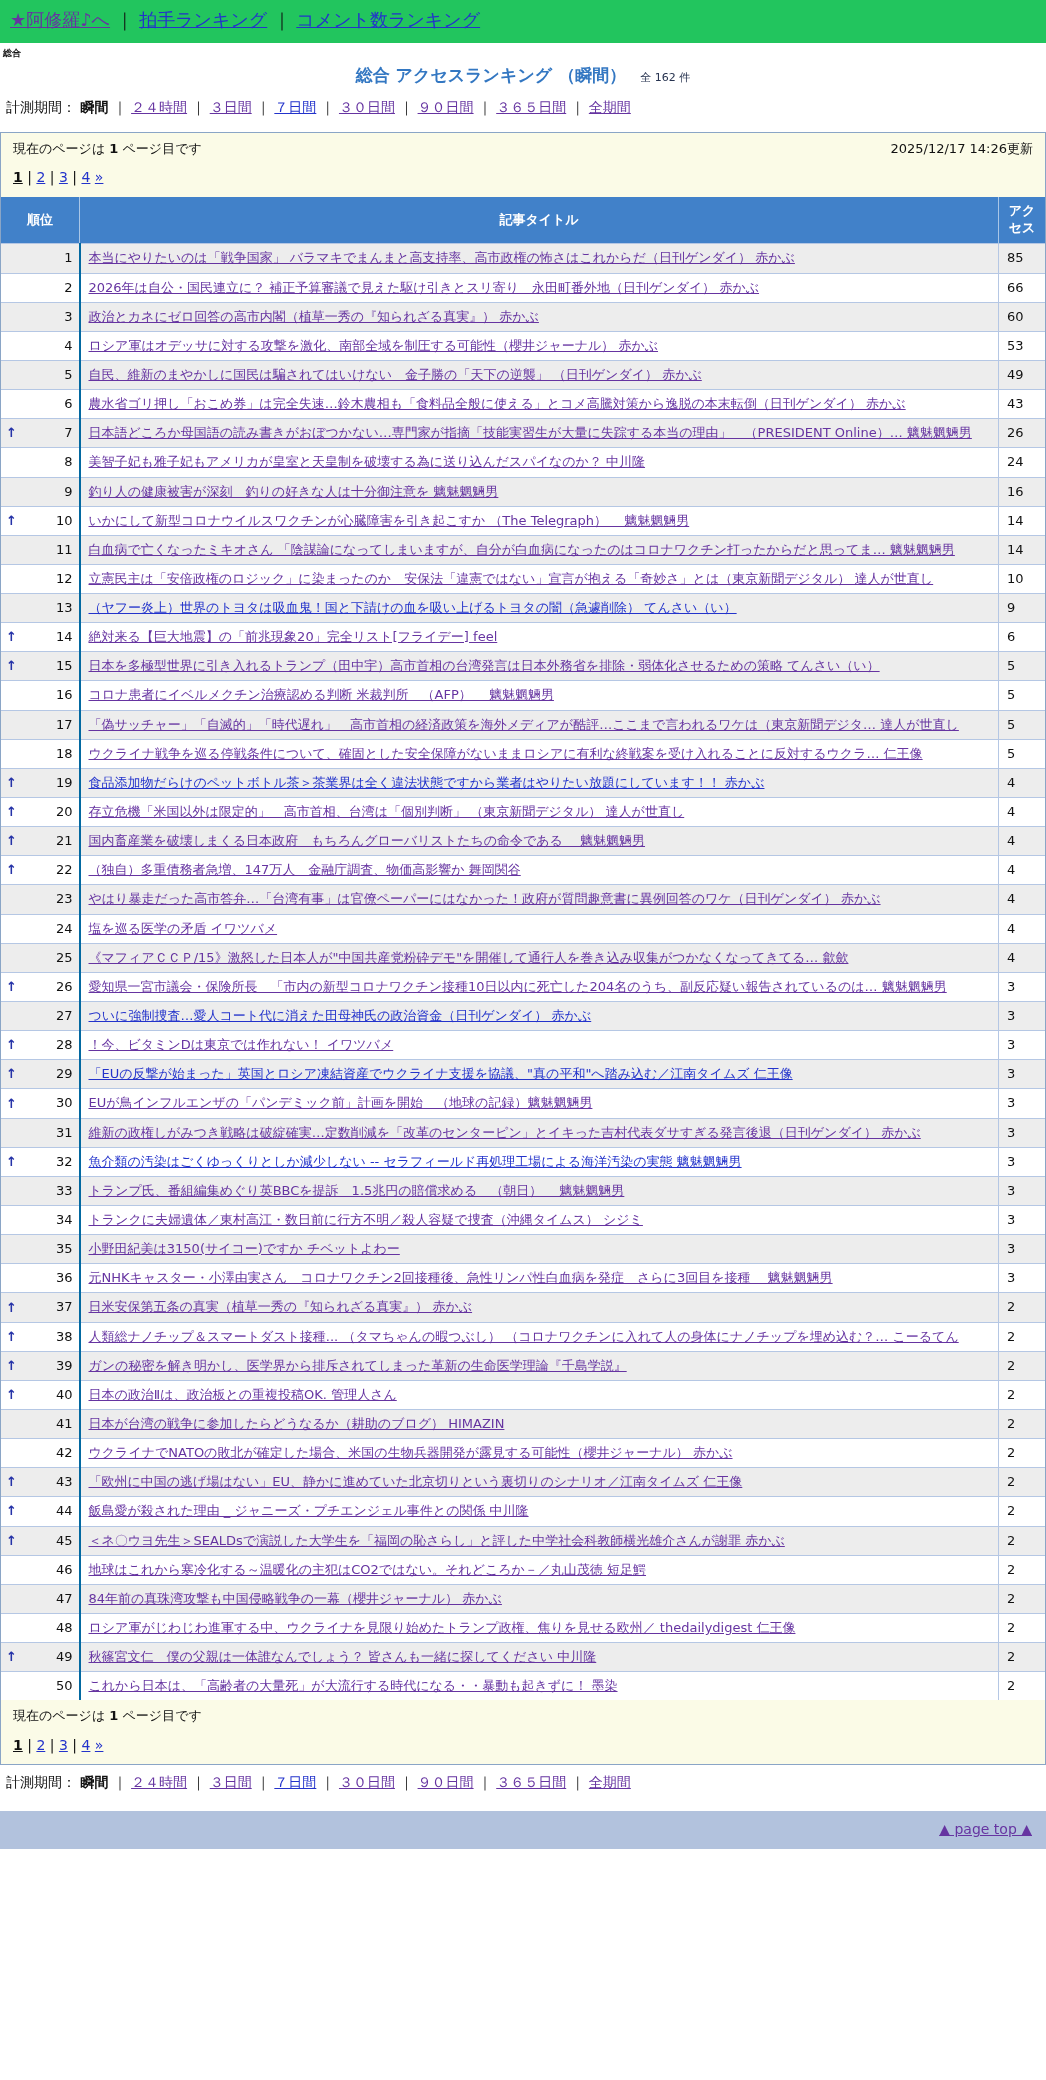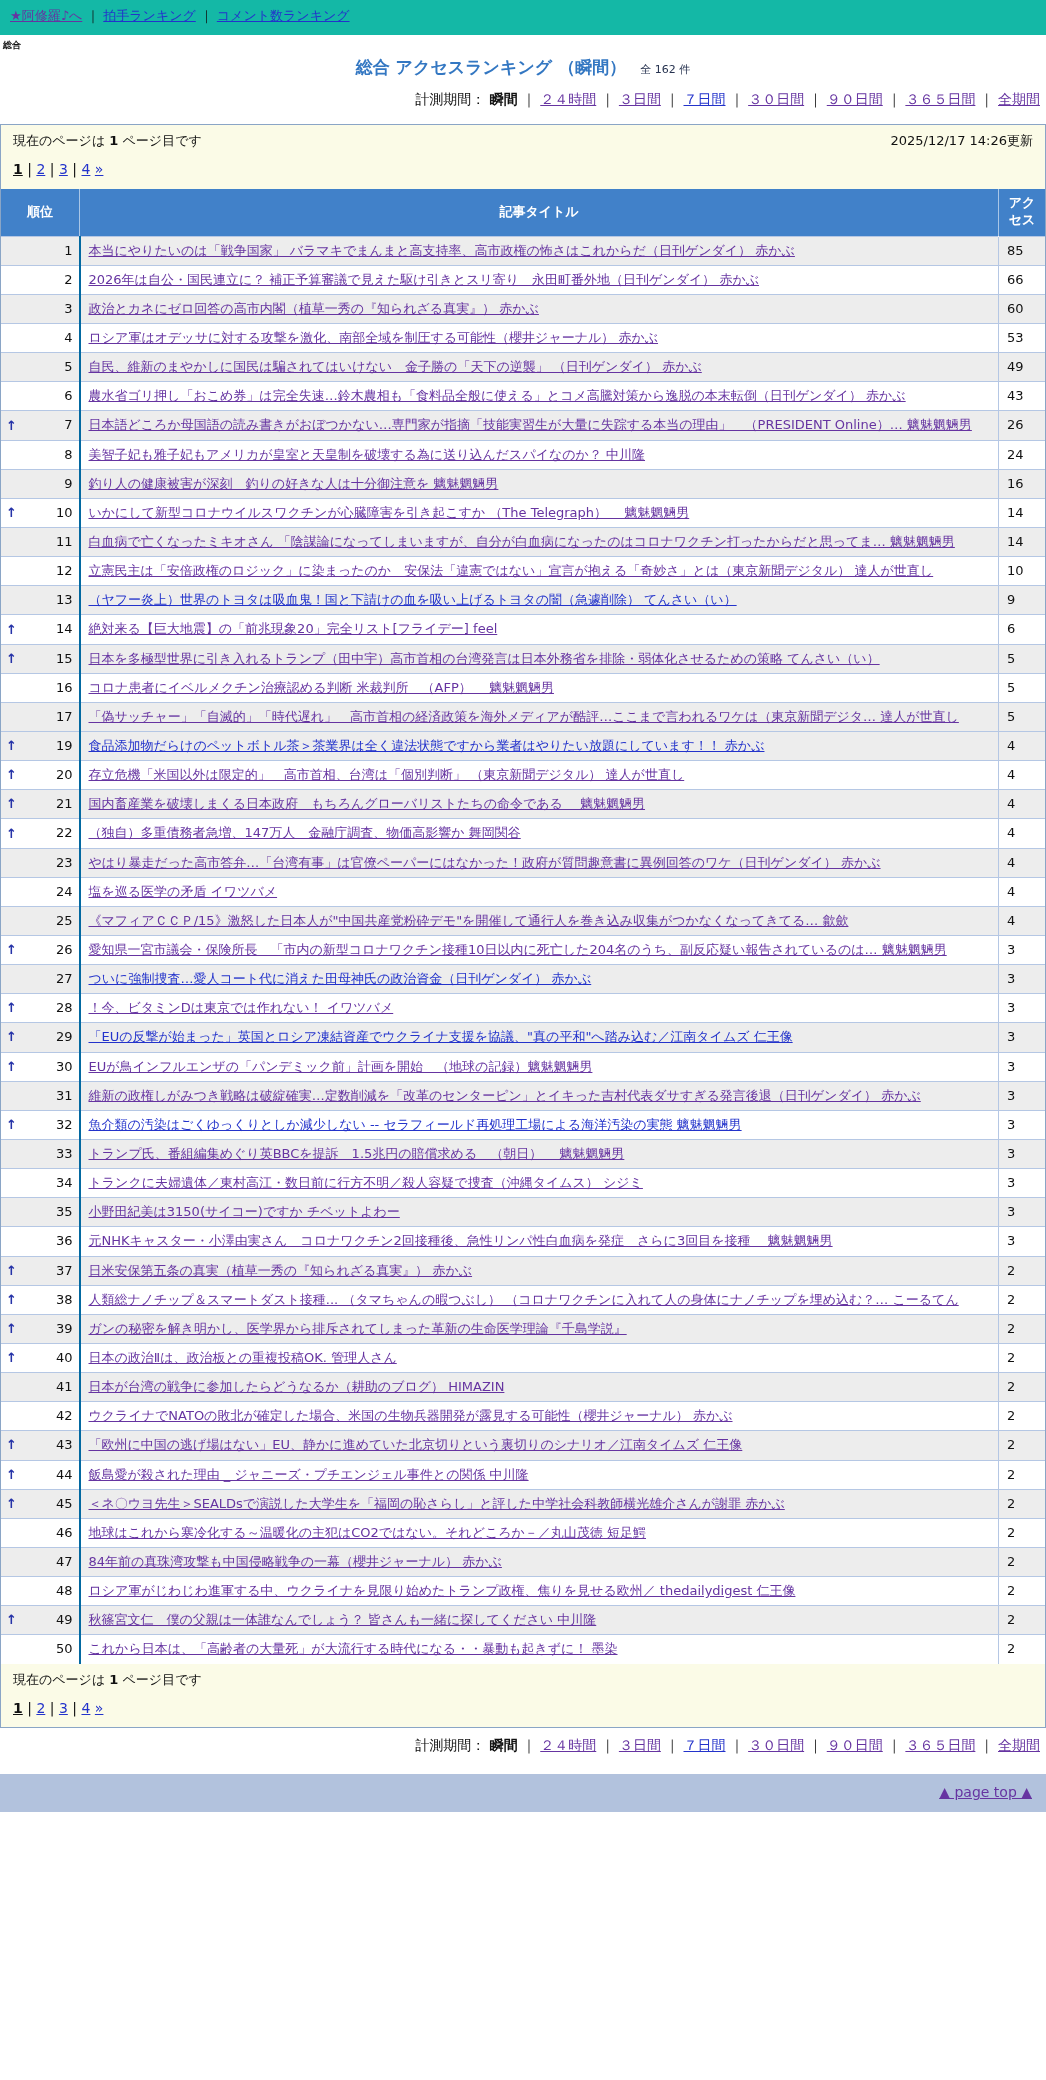--- a/index.html
+++ b/index.html
@@ -11,37 +11,36 @@
     font-size:13px;
     line-height:1.55;
   }
   a{text-decoration:underline;cursor:pointer;}
   .link-u{color:#2333cb;}
   .link-v{color:#6634a1;}
   .sep{color:#111111;}
 
   
   .topbar{
-    background:#14b8a6;
+    background:#22c55e;
     padding:6px 10px 9px 10px;
-    font-size:13px;
+    font-size:18px;
   }
 
   .category{
     font-size:9px;
     font-weight:bold;
     padding:4px 3px 0 3px;
   }
 
   .titlebar{text-align:center;margin:1px 0 8px 0;}
   .title{color:#3377c2;font-size:17px;font-weight:bold;}
   .total{font-size:11px;color:#26324f;margin-left:10px;}
 
   .periods{
-    text-align:right;
     font-size:14px;
     padding:1px 6px 5px 6px;
     white-space:nowrap;
   }
   .periods .current{font-weight:bold;color:#111111;}
   .periods .label{color:#111111;}
 
   
   .content{border:1px solid #8aa5c6;margin-top:8px;}
 
@@ -222,20 +221,25 @@
         <tr class="even">
           <td class="rank"><span class="rankno">16</span></td>
           <td class="titlecell"><a class="link-v">コロナ患者にイベルメクチン治療認める判断 米裁判所　（AFP）　 魑魅魍魎男</a></td>
           <td class="access">5</td>
         </tr>
         <tr class="odd">
           <td class="rank"><span class="rankno">17</span></td>
           <td class="titlecell"><a class="link-v">「偽サッチャー」「自滅的」「時代遅れ」　高市首相の経済政策を海外メディアが酷評…ここまで言われるワケは（東京新聞デジタ… 達人が世直し</a></td>
           <td class="access">5</td>
         </tr>
+        <tr class="even">
+          <td class="rank"><span class="rankno">18</span></td>
+          <td class="titlecell"><a class="link-v">ウクライナ戦争を巡る停戦条件について、確固とした安全保障がないままロシアに有利な終戦案を受け入れることに反対するウクラ… 仁王像</a></td>
+          <td class="access">5</td>
+        </tr>
         <tr class="odd">
           <td class="rank"><span class="arrow">↑</span><span class="rankno">19</span></td>
           <td class="titlecell"><a class="link-u">食品添加物だらけのペットボトル茶＞茶業界は全く違法状態ですから業者はやりたい放題にしています！！ 赤かぶ</a></td>
           <td class="access">4</td>
         </tr>
         <tr class="even">
           <td class="rank"><span class="arrow">↑</span><span class="rankno">20</span></td>
           <td class="titlecell"><a class="link-v">存立危機「米国以外は限定的」　高市首相、台湾は「個別判断」 （東京新聞デジタル） 達人が世直し</a></td>
           <td class="access">4</td>
         </tr>

